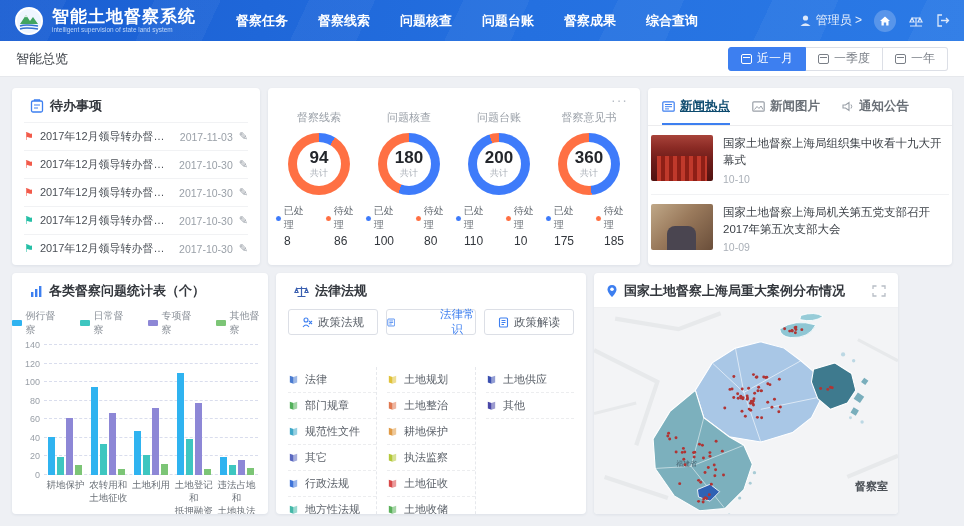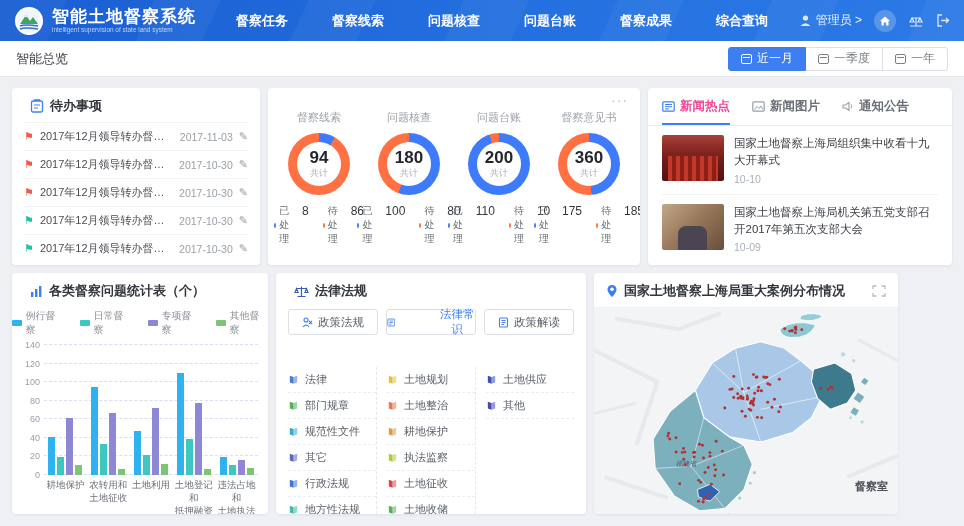--- a/index.html
+++ b/index.html
@@ -8,21 +8,21 @@
 
   
   .topbar { height:41px; display:flex; align-items:center; padding:0 14px;
     background:linear-gradient(100deg,#1a5ed2 0%,#2470e0 55%,#2b7ae6 100%); position:relative; }
   .topbar::after{content:'';position:absolute;inset:0;
     background:repeating-linear-gradient(115deg,rgba(255,255,255,.045) 0 60px,transparent 60px 140px);pointer-events:none;}
   .logo { width:30px;height:30px;margin-right:8px;flex:none; }
   .brand-text { line-height:1.05; margin-right:40px; }
   .brand-title { color:#fff; font-size:17px; font-weight:bold; letter-spacing:1px; }
   .brand-sub { color:#bcd4f6; font-size:7px; transform:scale(.92); transform-origin:left; }
-  .mainnav { display:flex; gap:44px; flex:1; z-index:1; }
+  .mainnav { display:flex; gap:30px; flex:1; z-index:1; }
   .nav-item { color:#fff; font-size:13px; font-weight:bold; cursor:pointer; text-decoration:none; white-space:nowrap; }
   .top-right { display:flex; align-items:center; gap:12px; z-index:1; }
   .user-chip { display:flex; align-items:center; gap:4px; color:#e8f0fc; font-size:12px; cursor:pointer; }
   .circle-ico { width:22px;height:22px;border-radius:50%;background:rgba(255,255,255,.22);
     display:flex;align-items:center;justify-content:center;cursor:pointer; }
   .top-svg { display:block; }
 
   
   .subheader { height:36px; background:#fff; border-bottom:1px solid #e6e8ec;
     display:flex; align-items:center; padding:0 16px; }
@@ -61,32 +61,32 @@
   .more-ico { position:absolute; top:4px; right:12px; color:#b8bec6; font-size:14px; letter-spacing:1px; cursor:pointer; }
   .donut-wrap { display:flex; justify-content:space-around; padding:22px 6px 0; }
   .donut-col { display:flex; flex-direction:column; align-items:center; width:86px; }
   .donut-label { font-size:11px; color:#9aa0a8; margin-bottom:8px; }
   .donut { width:62px; height:62px; border-radius:50%; position:relative; }
   .donut-hole { position:absolute; inset:9px; border-radius:50%; background:#fff;
     display:flex; flex-direction:column; align-items:center; justify-content:center; }
   .donut-num { font-size:17px; font-weight:bold; color:#23262b; line-height:1; }
   .donut-total { font-size:9px; color:#a8aeb6; margin-top:1px; }
   .donut-legend { display:flex; gap:14px; margin-top:9px; }
-  .dl-col { display:flex; flex-direction:row; gap:2px; }
+  .dl-col { display:flex; flex-direction:column; gap:2px; }
   .dl-top { display:flex; align-items:center; gap:3px; font-size:10px; color:#6a7077; }
   .dl-dot { width:5px; height:5px; border-radius:50%; }
   .dl-val { font-size:12px; color:#33373d; padding-left:8px; }
 
   
   .news-card { width:304px; }
   .news-tabs { display:flex; align-items:center; gap:22px; padding:10px 14px 0; border-bottom:1px solid #ececee; }
   .news-tab { display:flex; align-items:center; gap:5px; font-size:12.5px; color:#6a7077;
     padding-bottom:8px; cursor:pointer; border-bottom:2px solid transparent; font-weight:bold; }
-  .news-tab.active { color:#ec4899; border-bottom-color:#3d7ff0; }
-  .news-list { padding:0 14px; }
+  .news-tab.active { color:#0c4a6e; border-bottom-color:#3d7ff0;text-decoration:underline; }
+  .news-list { padding:0 3px; }
   .news-item { display:flex; gap:10px; padding:9px 0; border-top:1px solid #f1f2f4; cursor:pointer; }
   .news-item:first-child { border-top:none; }
   .thumb { width:62px; height:46px; border-radius:2px; flex:none; position:relative; overflow:hidden; }
   .thumb.assembly { background:linear-gradient(180deg,#a8433a 0%,#8a2a24 28%,#6e1d1a 55%,#501210 100%); }
   .thumb.assembly::after { content:''; position:absolute; left:10%; right:10%; bottom:0; height:55%;
     background:repeating-linear-gradient(90deg,#c0392b 0 4px,#8e1f16 4px 8px); }
   .thumb.meeting { background:linear-gradient(135deg,#c0a888 0%,#9a7a5c 45%,#6a4e3a 100%); }
   .thumb.meeting::after { content:''; position:absolute; left:26%; bottom:0; width:46%; height:52%;
     border-radius:8px 8px 0 0; background:#4a4550; }
   .news-body { flex:1; min-width:0; }

